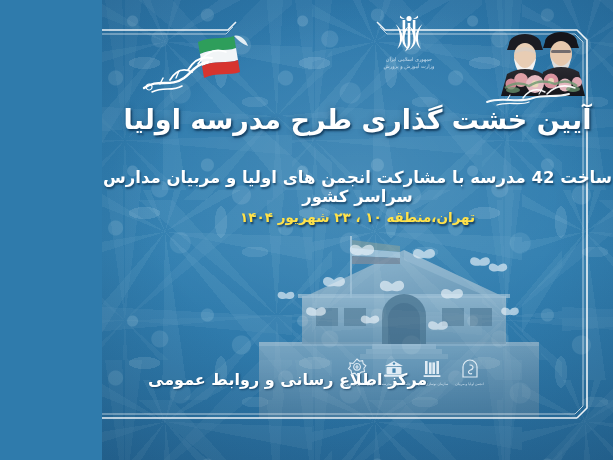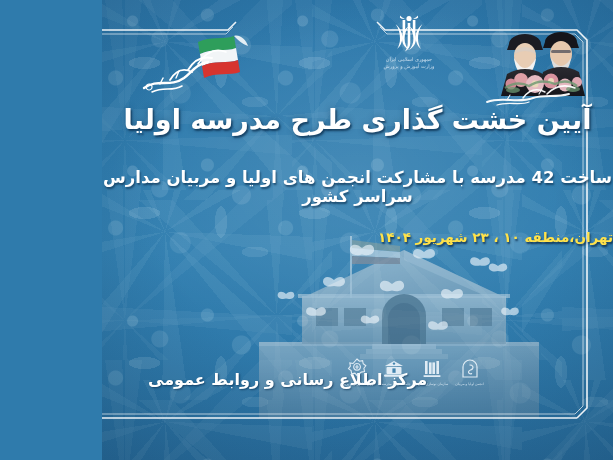--- a/index.html
+++ b/index.html
@@ -73,21 +73,21 @@
     text-shadow:1.5px 2px 2px rgba(12,48,80,.75),0 0 6px rgba(20,60,95,.45);
     direction:rtl;
   }
   .subtitle{
     position:absolute;left:0;right:0;top:168px;text-align:center;
     color:#ffffff;font-size:16.5px;font-weight:bold;
     text-shadow:1px 1.5px 2px rgba(12,48,80,.7);
     direction:rtl;
   }
   .datebar{
-    position:absolute;left:0;right:0;top:207px;text-align:right;direction:rtl;margin-top:20px;
+    position:absolute;left:0;right:0;top:207px;text-align:center;direction:rtl;
   }
   .datebar span{
     display:inline-block;color:#ffe24a;font-size:13.5px;font-weight:bold;
     text-shadow:1px 1.5px 2px rgba(10,42,72,.85);
   }
   .footer-note{
     position:absolute;right:auto;left:46px;top:370px;
     color:#ffffff;font-size:16px;font-weight:bold;direction:rtl;
     text-shadow:1px 1px 2px rgba(10,45,78,.7);
   }

